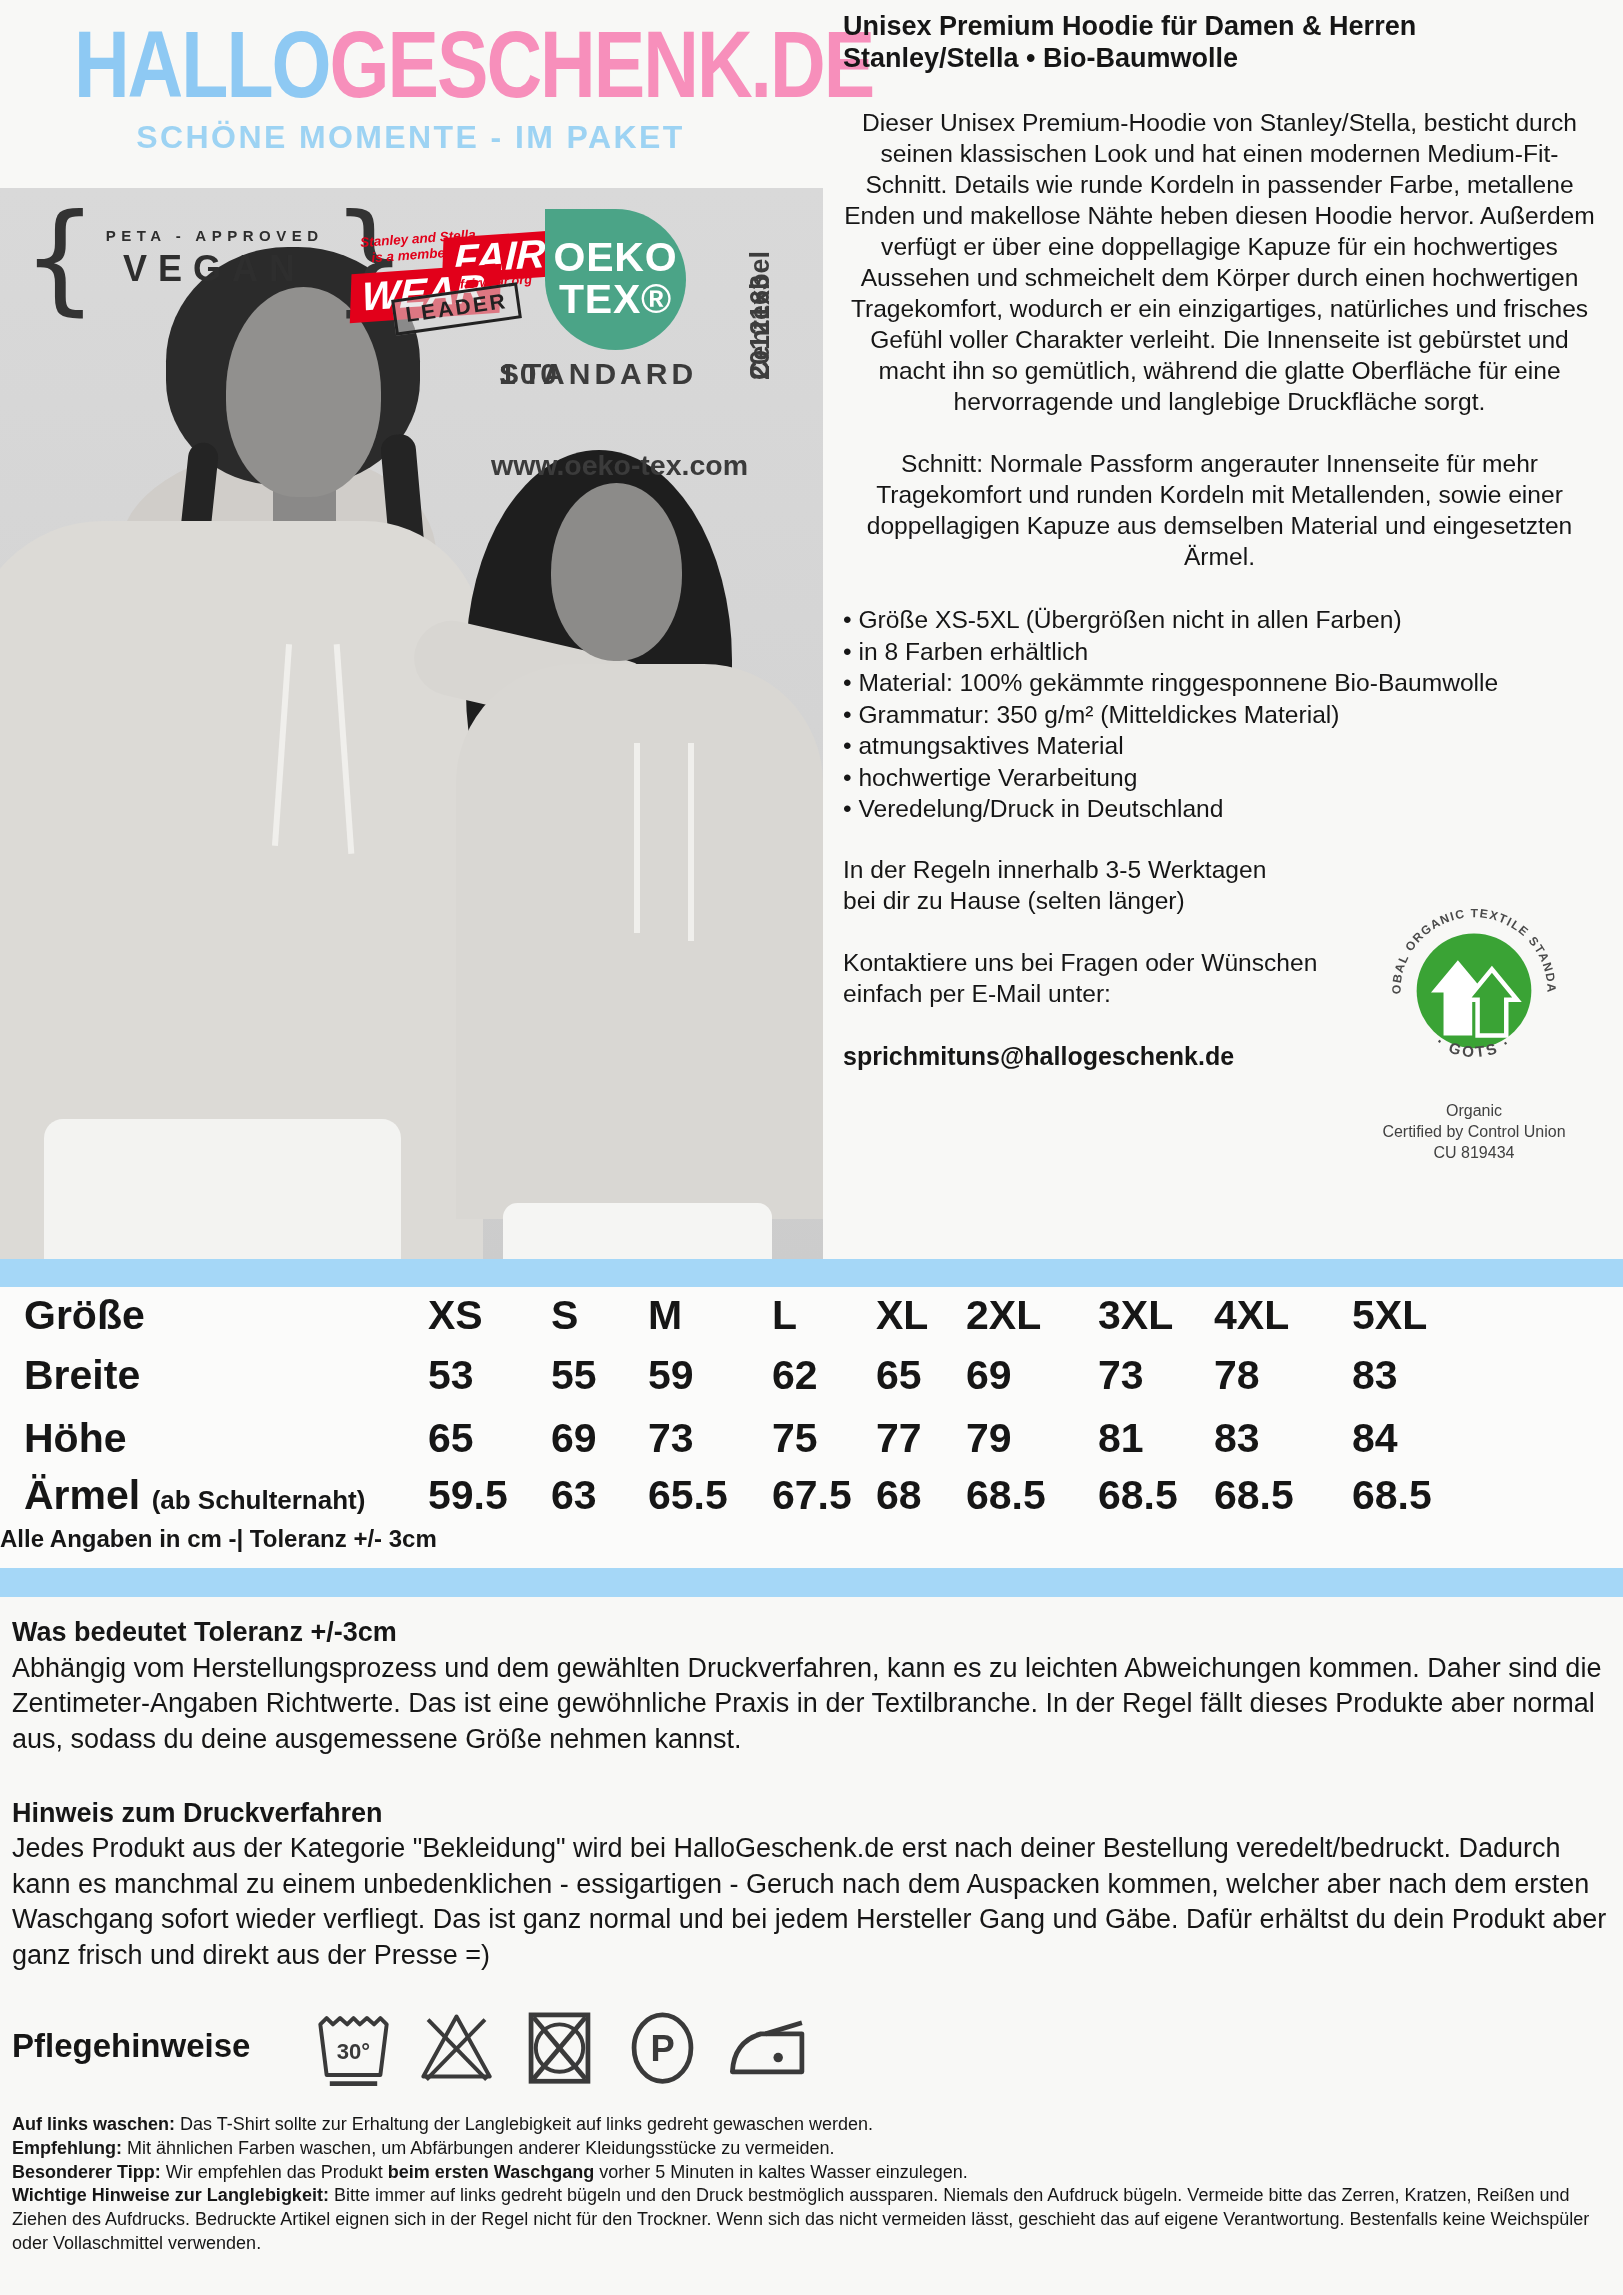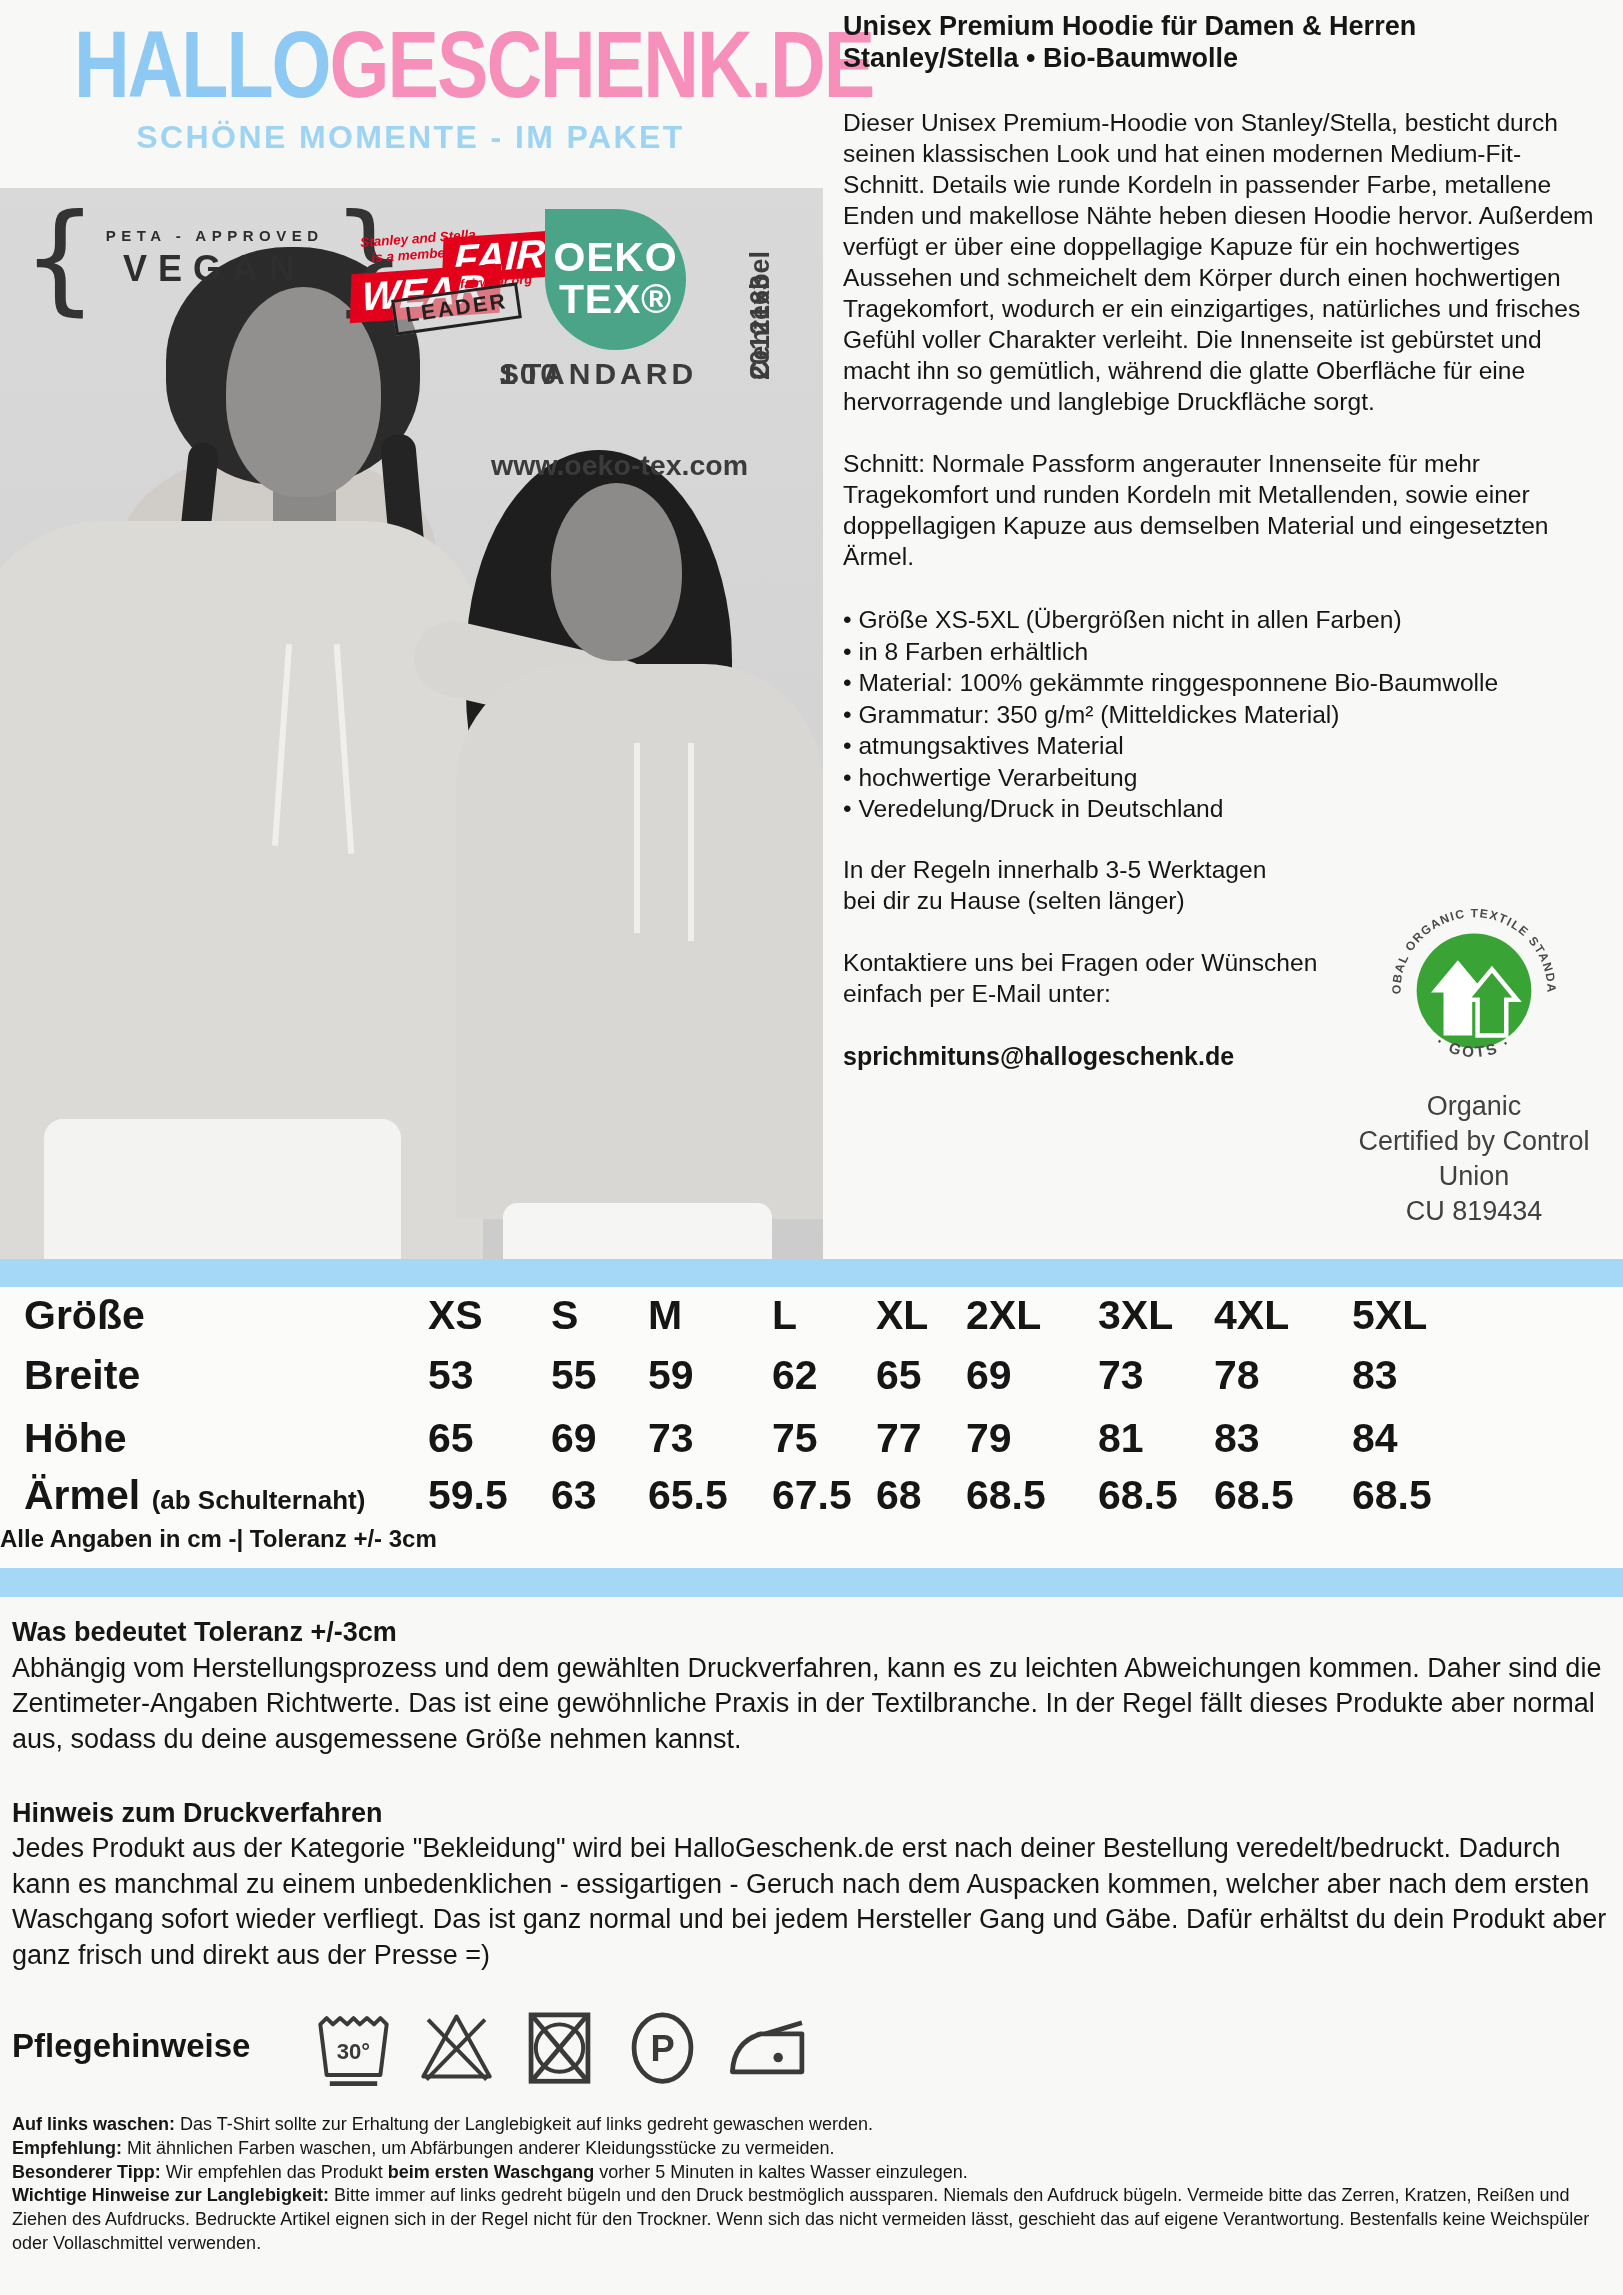--- a/index.html
+++ b/index.html
@@ -65,28 +65,28 @@
   .oeko-circle span{position:static;}
   .oeko-standard{left:0px;top:155px;width:238px;text-align:center;font-size:30px;font-weight:700;color:#3b3b3b;
                  letter-spacing:4px;line-height:1.15;}
   .oeko-cert{left:159px;top:91px;width:174px;transform:rotate(-90deg);transform-origin:center;
              font-size:27px;font-weight:700;color:#3d3d3d;text-align:center;line-height:1.12;}
   .oeko-url{left:-8px;top:247px;width:269px;font-size:28.5px;font-weight:700;color:#3b3b3b;}
 
   
   .rcol{position:absolute;left:843px;top:9.5px;width:753px;font-size:24.6px;line-height:1.26;}
   .rcol .title{font-weight:700;font-size:27px;line-height:1.22;}
-  .rcol p{margin:0 0 31px 0;}
+  .rcol p{margin:0 0 31px 0;text-align:center;}
   .bullets div{line-height:1.28;}
   .delivery,.contact{margin-top:31px;}
   .email{margin-top:31px;font-weight:700;font-size:25px;}
 
   
   .gots{position:absolute;left:1347px;top:894px;width:254px;text-align:center;z-index:5;}
-  .gots-caption{margin-top:2px;font-size:27px;line-height:1.3;color:#414141;}
+  .gots-caption{margin-top:14px;font-size:16px;line-height:1.3;color:#414141;}
 
   
   .band{position:absolute;left:0;width:1623px;height:28.5px;background:#a5d7f7;}
   .band1{top:1259px;}
   .band2{top:1568px;}
   .sizes{position:absolute;left:0;top:1287px;width:1623px;height:281px;background:#fbfbfa;font-weight:700;}
   .st-row{position:absolute;left:24px;display:flex;align-items:baseline;font-size:41px;}
   .st-label{width:404px;flex:0 0 auto;}
   .st-note{font-size:26px;font-weight:600;}
   .st-cell{flex:0 0 auto;}

